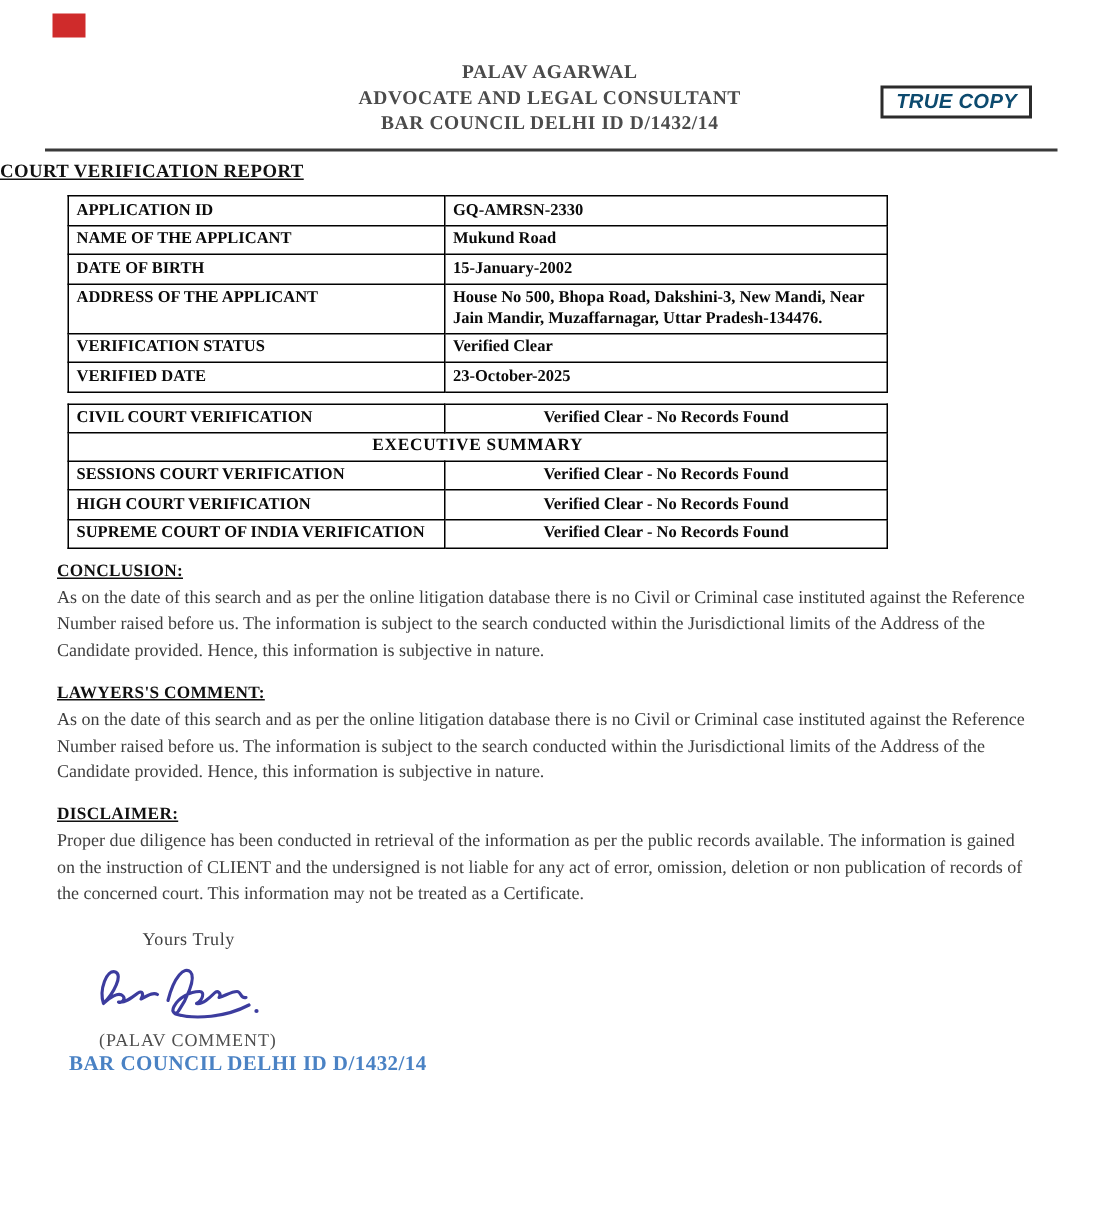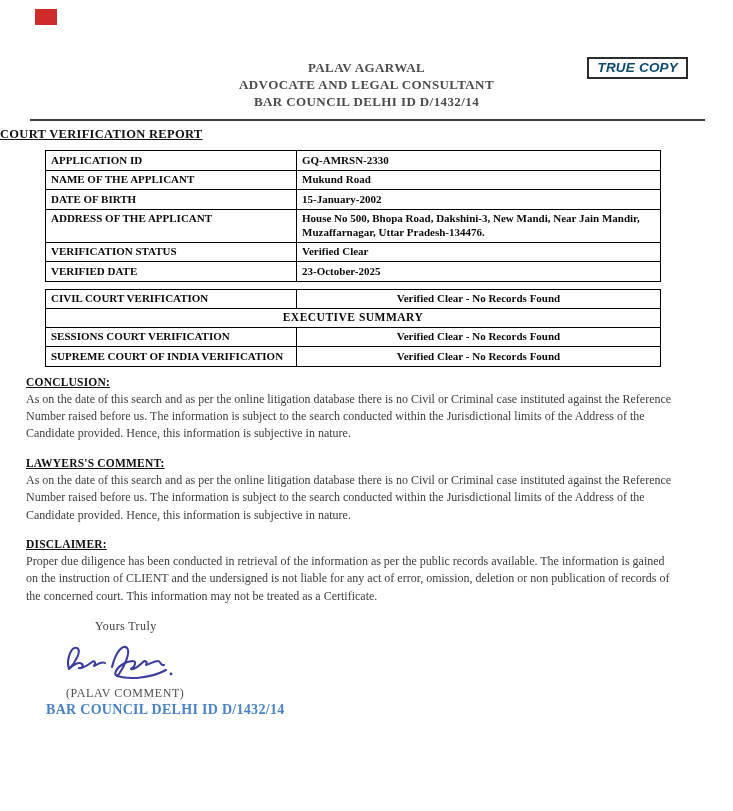--- a/index.html
+++ b/index.html
@@ -1,37 +1,37 @@
 <!DOCTYPE html>
 <html><head>
 <meta charset="utf-8">
 <style>
   html,body { margin:0; padding:0; background:#ffffff; }
   .page {
     position:relative; width:733px; height:811px; background:#ffffff;
     font-family:"Liberation Serif", serif; color:#111; overflow:hidden;
   }
   .red-mark { position:absolute; left:35px; top:9px; width:22px; height:16px; background:#cf2b2b; }
-  .letterhead { padding-top:59px; text-align:center; font-weight:bold; font-size:13px;
+  .letterhead { padding-top:39px; text-align:center; font-weight:bold; font-size:13px;
     line-height:17px; color:#4b4b4b; letter-spacing:0.4px; }
   .true-copy { position:absolute; top:57px; right:45px; border:2px solid #2b2b2b;
     padding:1px 8px 2px 8px; font-family:"Liberation Sans", sans-serif;
     font-weight:bold; font-style:italic; font-size:13.5px; color:#0c4a6e; letter-spacing:0.2px; }
   .rule { margin:9px 28px 0 30px; border-top:2px solid #3a3a3a; }
   .report-title { margin-top:6px; text-align:left; font-weight:bold; font-size:12.5px;
     color:#121212; letter-spacing:0.3px; text-decoration:underline; }
-  table { border-collapse:collapse; margin-left:45px; width:616px; table-layout:fixed; }
+  table { border-collapse:collapse; margin-left:45px; width:547px; table-layout:fixed; }
   .applicant-table { margin-top:8px; }
   td { border:1px solid #000; font-weight:bold; font-size:11px; line-height:13.5px;
     padding:2.5px 5px; color:#0a0a0a; vertical-align:top; }
   .lbl { width:240px; }
   .summary-table { margin-top:7px; }
   .sum-head { text-align:center; letter-spacing:0.5px; font-size:11.5px; padding:2px 4px; }
   .val-center { text-align:center; }
-  .section { margin:0 40px 0 26px; }
+  .section { margin:0 40px 0 38px; }
   .sec-heading { margin-top:9px; font-size:11.5px; font-weight:bold; color:#101010;
     text-decoration:underline; letter-spacing:0.2px; }
   .sec-body { margin-top:3px; max-width:648px; font-size:12px; line-height:17.4px; color:#3d3d3d; }
   .gap-sm { height:5px; }
   .salutation { margin:14px 0 0 95px; font-size:12px; color:#3d3d3d; letter-spacing:0.4px; }
   .signature { margin:4px 0 0 60px; display:block; }
   .sig-name { margin:2px 0 0 66px; font-size:12px; color:#4e4e4e; letter-spacing:0.6px; }
   .sig-bar { margin:1px 0 0 46px; font-size:14px; font-weight:bold; letter-spacing:0.3px; }
 </style>
 </head>
@@ -89,20 +89,24 @@
       <td class="val-center">Verified Clear - No Records Found</td>
     </tr>
     <tr>
       <td class="sum-head" colspan="2">EXECUTIVE SUMMARY</td>
     </tr>
     <tr>
       <td class="lbl">SESSIONS COURT VERIFICATION</td>
       <td class="val-center">Verified Clear - No Records Found</td>
     </tr>
     <tr>
+      <td class="lbl">HIGH COURT VERIFICATION</td>
+      <td class="val-center">Verified Clear - No Records Found</td>
+    </tr>
+    <tr>
       <td class="lbl">SUPREME COURT OF INDIA VERIFICATION</td>
       <td class="val-center">Verified Clear - No Records Found</td>
     </tr>
   </tbody>
     </table>
 
   <div class="section">
     <div class="sec-heading">CONCLUSION:</div>
     <div class="sec-body">As on the date of this search and as per the online litigation database there is no Civil or Criminal case instituted against the Reference Number raised before us. The information is subject to the search conducted within the Jurisdictional limits of the Address of the Candidate provided. Hence, this information is subjective in nature.</div>
   </div>

